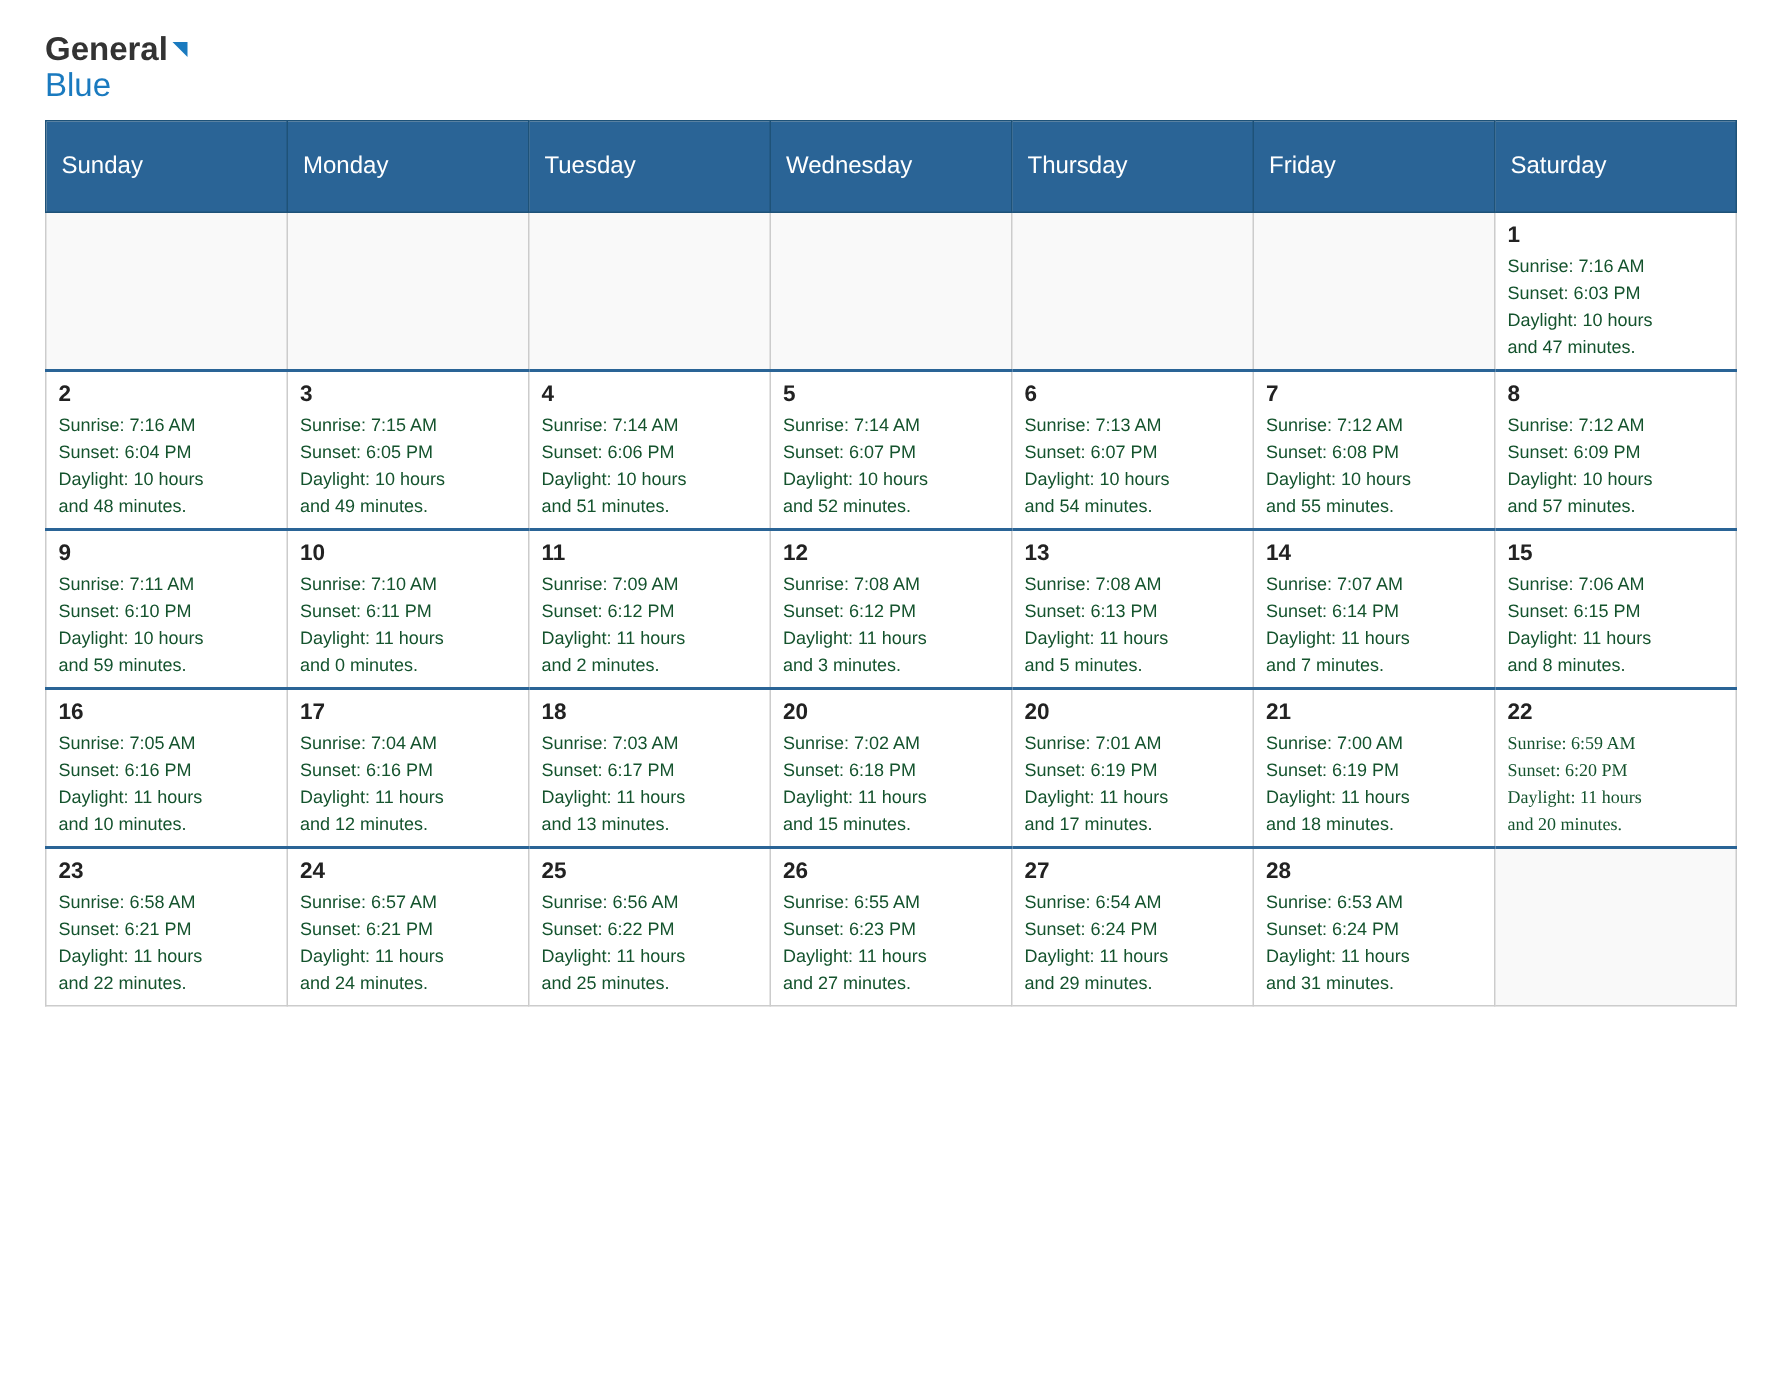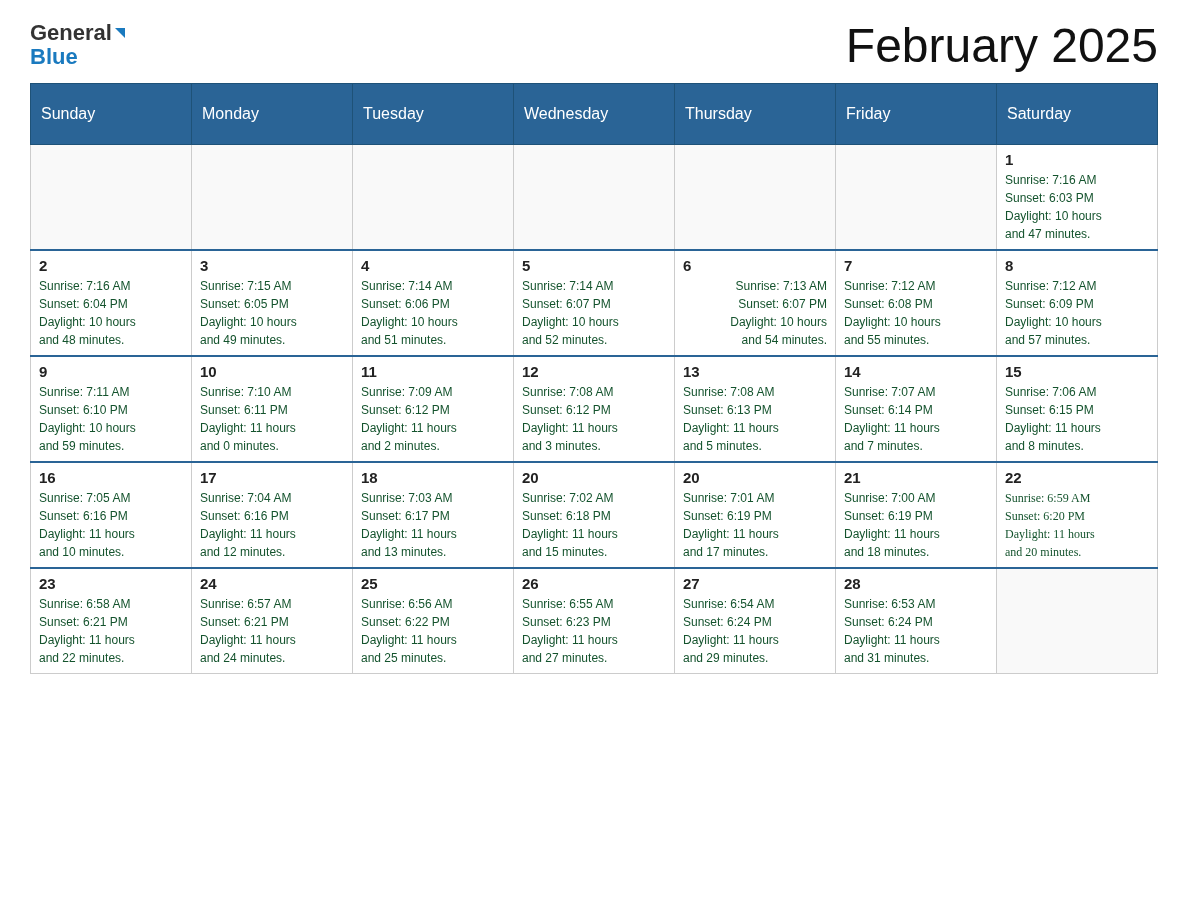--- a/index.html
+++ b/index.html
@@ -92,24 +92,23 @@
 <div class="header">
   <div class="logo">
     <div class="logo-text">
       <span class="logo-general">General</span>
       <span style="display:inline-block;margin-left:1px;">
         <svg width="14" height="14" viewBox="0 0 14 14">
             <polygon points="2,2 12,2 12,12" fill="#1a7abf"></polygon>
           </svg>
       </span>
     </div>
-    <span class="logo-blue" style="font-size:22px;font-weight:bold;margin-top:-2px;">Blue</span>
+    <span class="logo-blue" style="font-size:22px;font-weight:normal;margin-top:-2px;">Blue</span>
   </div>
   <div class="title-block">
-    <div class="month-title">February 2025</div>
   </div>
 </div>
 
 <table class="calendar">
   <thead>
     <tr>
 
     <th>Sunday</th>
         <th>Monday</th>
         <th>Tuesday</th>
@@ -159,21 +158,21 @@
         </td>
         <td>
           <span class="day-num">5</span>
           <div class="day-info" style="white-space: pre-line;">Sunrise: 7:14 AM
 Sunset: 6:07 PM
 Daylight: 10 hours
 and 52 minutes.</div>
         </td>
         <td>
           <span class="day-num">6</span>
-          <div class="day-info" style="white-space: pre-line; text-align: right;">Sunrise: 7:13 AM
+          <div class="day-info" style="white-space: pre-line;">Sunrise: 7:13 AM
 Sunset: 6:07 PM
 Daylight: 10 hours
 and 54 minutes.</div>
         </td>
         <td>
           <span class="day-num">7</span>
           <div class="day-info" style="white-space: pre-line;">Sunrise: 7:12 AM
 Sunset: 6:08 PM
 Daylight: 10 hours
 and 55 minutes.</div>

